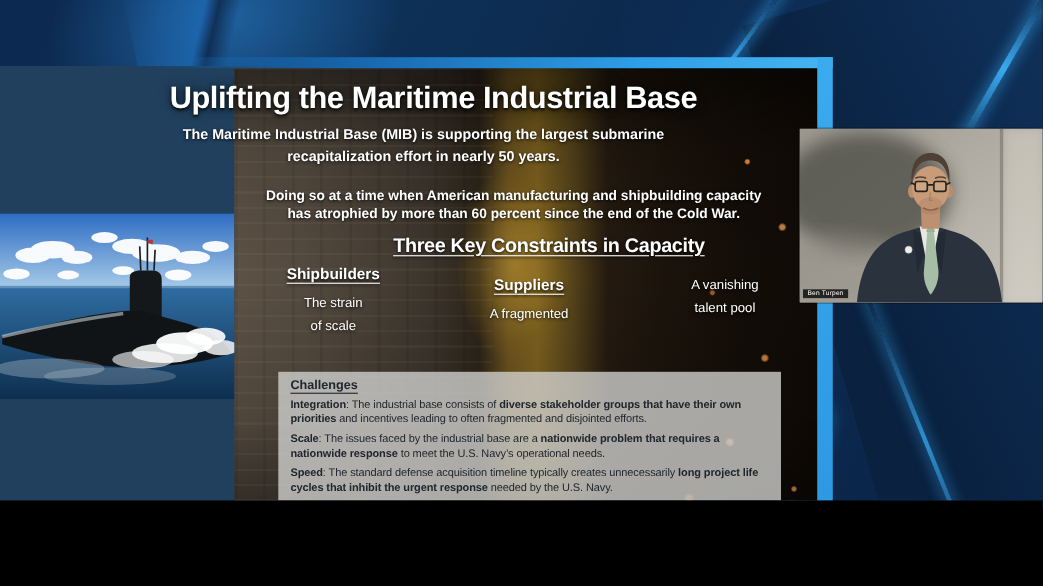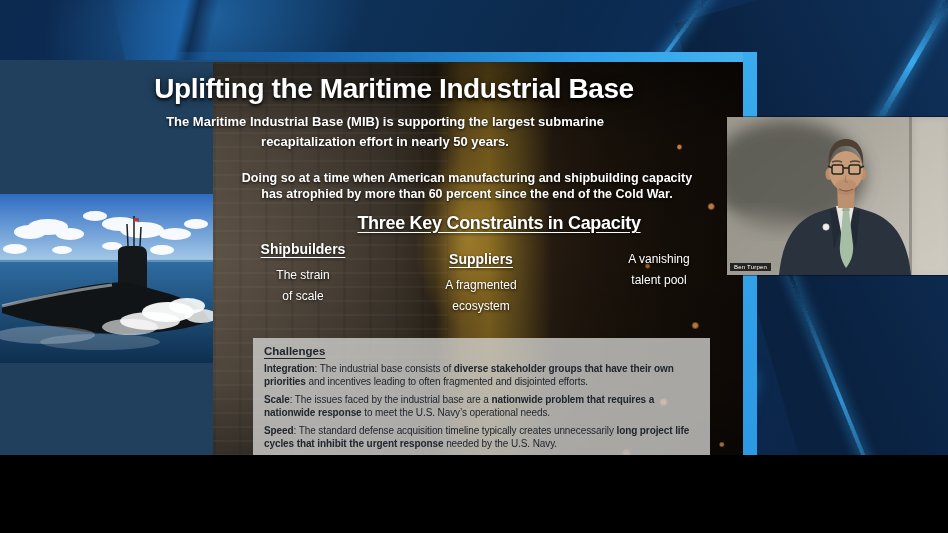--- a/index.html
+++ b/index.html
@@ -179,21 +179,20 @@
     </div>
   </div>
 
   <div class="abs constraints-head">
     <span>Three Key Constraints in Capacity</span>
   </div>
   <div class="abs col c2">
     <div class="col-head">Suppliers</div>
     <div class="col-desc">
       <div>A fragmented</div>
-      <div>ecosystem</div>
     </div>
   </div>
   <div class="abs col c3">
     <div class="col-desc">
       <div>A vanishing</div>
       <div>talent pool</div>
     </div>
   </div>
 
   <div class="abs challenges">

